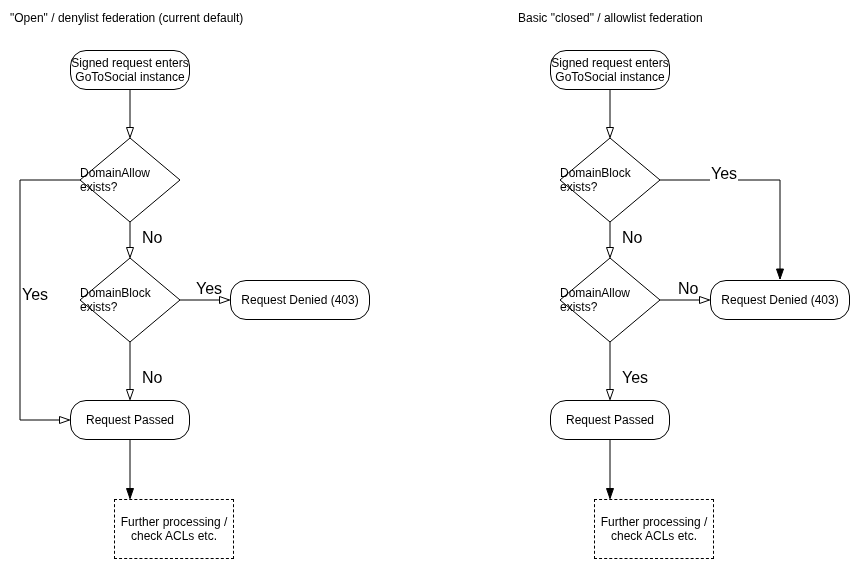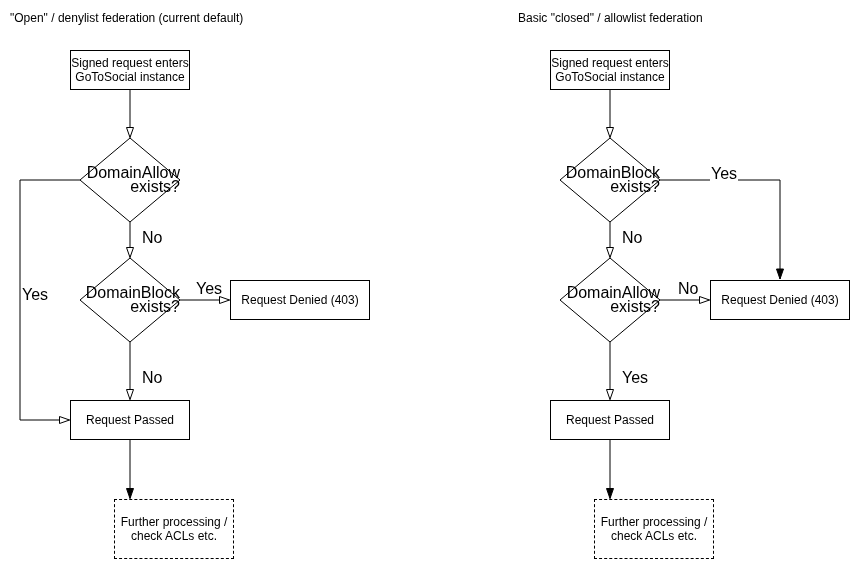--- a/index.html
+++ b/index.html
@@ -20,28 +20,28 @@
   .node{
     position:absolute;
     box-sizing:border-box;
     background:#ffffff;
     border:1px solid #000000;
     display:flex;flex-direction:column;
     align-items:center;justify-content:center;
     font-size:12px;line-height:14px;
     text-align:center;
   }
-  .node.rounded{border-radius:0;}
+  .node.rounded{border-radius:16px;}
   .node.dashed{border:1px dashed #000000;margin-left:44px;}
   .node span{display:block;white-space:nowrap;}
   .diamond-text{
     position:absolute;
     width:100px;
-    font-size:16px;line-height:14px;
-    text-align:right;
+    font-size:12px;line-height:14px;
+    text-align:left;
   }
   .diamond-text span{display:block;white-space:nowrap;}
   .edge-label{
     position:absolute;
     font-size:16px;line-height:14px;
     background:#ffffff;
     padding:0 1px;
     white-space:nowrap;
   }
 </style>

